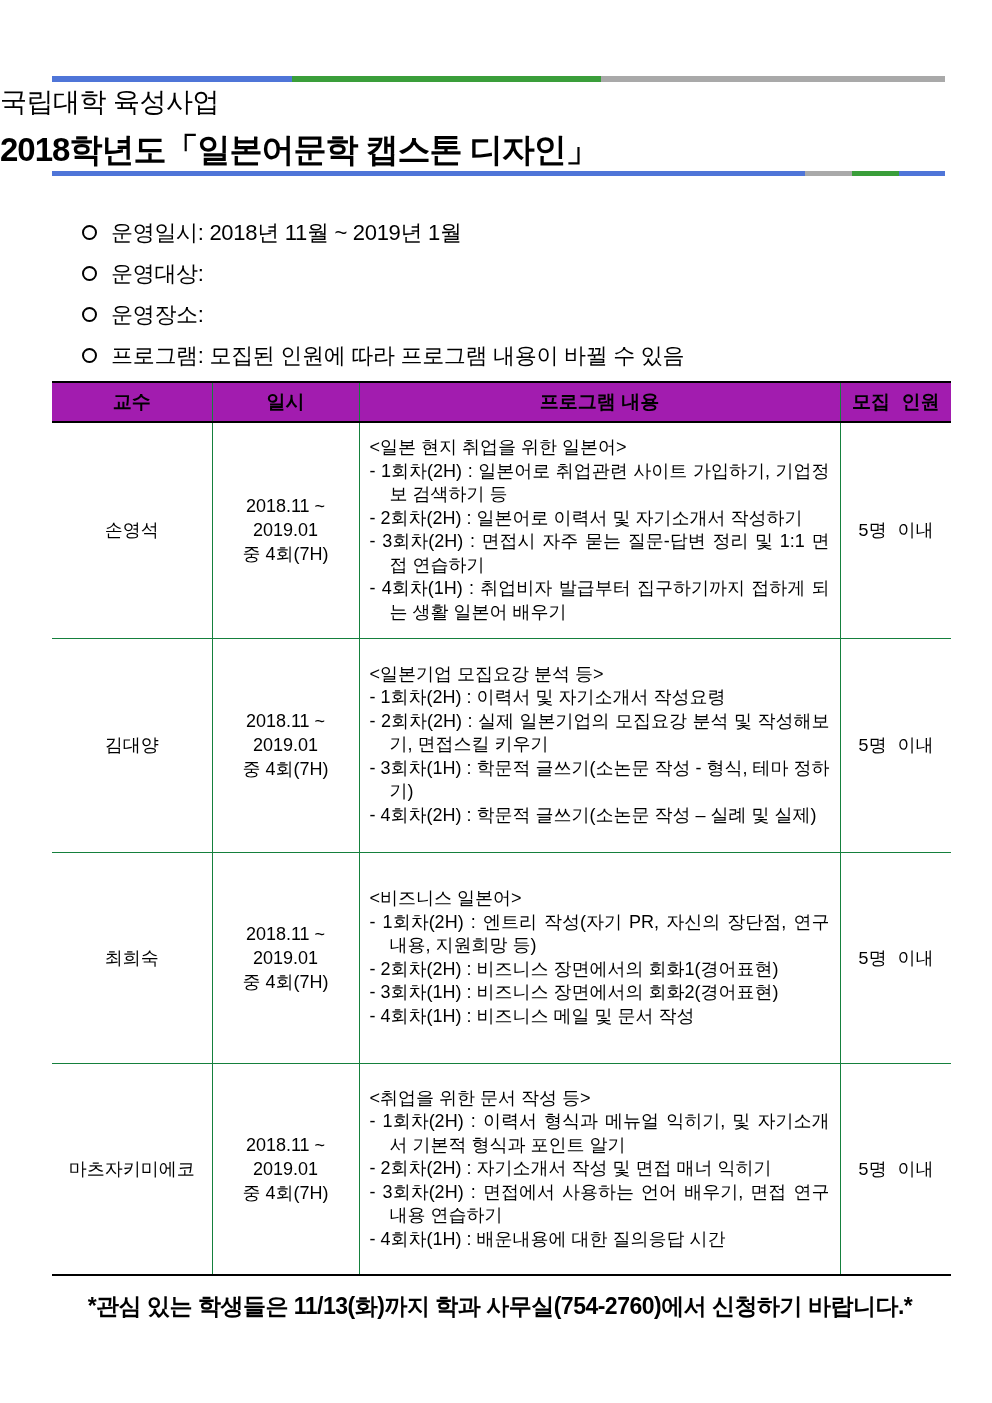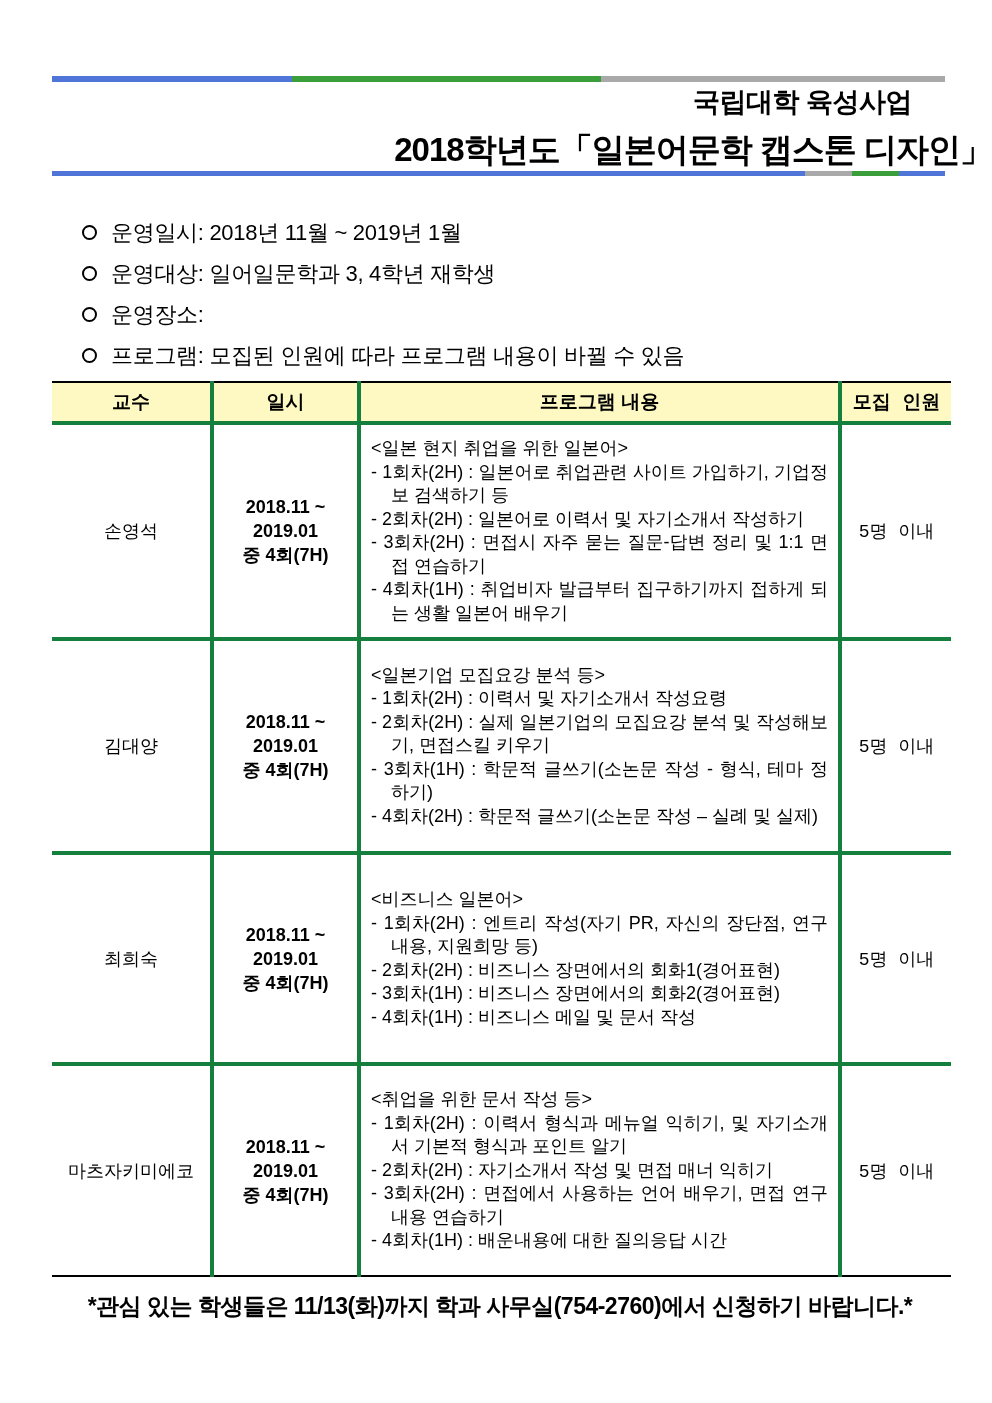--- a/index.html
+++ b/index.html
@@ -1,32 +1,32 @@
 <!DOCTYPE html>
 <html><head>
 <meta charset="utf-8">
 <style>
   html, body { margin:0; padding:0; background:#ffffff; }
   body { width:992px; height:1403px; position:relative; font-family:"Liberation Sans","DejaVu Sans",sans-serif; color:#000; overflow:hidden; }
   .bar { position:absolute; height:6px; }
-  .title1 { position:absolute; left:0; width:912px; top:84px; text-align:right; font-size:27px; font-weight:bold; letter-spacing:-0.5px; }
-  .title2 { position:absolute; left:0; width:992px; top:128px; text-align:right; font-size:33px; font-weight:bold; letter-spacing:-1px; }
+  .title1 { position:absolute; left:0; width:912px; top:84px; text-align:left; font-size:27px; font-weight:normal; letter-spacing:-0.5px; }
+  .title2 { position:absolute; left:0; width:992px; top:128px; text-align:left; font-size:33px; font-weight:bold; letter-spacing:-1px; }
   .bullets { position:absolute; left:80px; top:212px; }
   .bullet { height:41px; line-height:34px; font-size:22px; display:flex; align-items:center; letter-spacing:-0.3px; }
   .bullet .ring { display:inline-block; width:11px; height:11px; border:2.5px solid #000; border-radius:50%; margin-right:14px; margin-left:2px; }
   table { position:absolute; left:52px; top:381px; width:899px; border-collapse:collapse; table-layout:fixed; }
-  th, td { border:4px solid #15803d; padding:0; }
+  th, td { border:1px solid #15803d; padding:0; }
   tr > :first-child { border-left:none; }
   tr > :last-child { border-right:none;font-family:Liberation Mono, monospace; }
-  th { background:#fef9c3; height:38px; font-size:19px; font-weight:bold; text-align:center; border-top:2px solid #000; border-bottom:2px solid #000; }
+  th { background:#a21caf; height:38px; font-size:19px; font-weight:bold; text-align:center; border-top:2px solid #000; border-bottom:2px solid #000; }
   td { font-size:18px; vertical-align:middle; text-align:center; }
   td.prog { text-align:left; padding:8px 10px 8px 10px; line-height:23.5px; font-size:18px; }
   td.prog .head { display:block; }
   td.prog .item { display:block; padding-left:20px; text-indent:-20px; text-align:justify; }
-  td.date { line-height:24px;font-weight:bold; }
+  td.date { line-height:24px; }
   tr.last td { border-bottom:2px solid #000; }
   .footer { position:absolute; left:0; width:1000px; top:1291px; text-align:center; font-size:23px; font-weight:bold; letter-spacing:-0.5px; }
 </style>
 </head>
 <body>
 
 <div class="bar" style="left:52px;top:76px;width:240px;background:#4f75d8;"></div>
 <div class="bar" style="left:292px;top:76px;width:309px;background:#3a9e3a;"></div>
 <div class="bar" style="left:601px;top:76px;width:344px;background:#a9a9a9;"></div>
 
@@ -38,21 +38,21 @@
 <div class="bar" style="left:852px;top:171px;width:47px;background:#3a9e3a;height:5px;"></div>
 <div class="bar" style="left:899px;top:171px;width:46px;background:#4f75d8;height:5px;"></div>
 
 <div class="bullets">
   <div class="bullet">
     <span class="ring"></span>
     <span>운영일시:</span>&nbsp;<span>2018년 11월 ~ 2019년 1월</span>
   </div>
   <div class="bullet">
     <span class="ring"></span>
-    <span>운영대상:</span>&nbsp;<span>일어일문학과 3, 4학년 재학생</span>
+    <span>운영대상:</span>&nbsp;
   </div>
   <div class="bullet">
     <span class="ring"></span>
     <span>운영장소:</span>&nbsp;
   </div>
   <div class="bullet">
     <span class="ring"></span>
     <span>프로그램:</span>&nbsp;<span>모집된 인원에 따라 프로그램 내용이 바뀔 수 있음</span>
   </div>
 </div>

